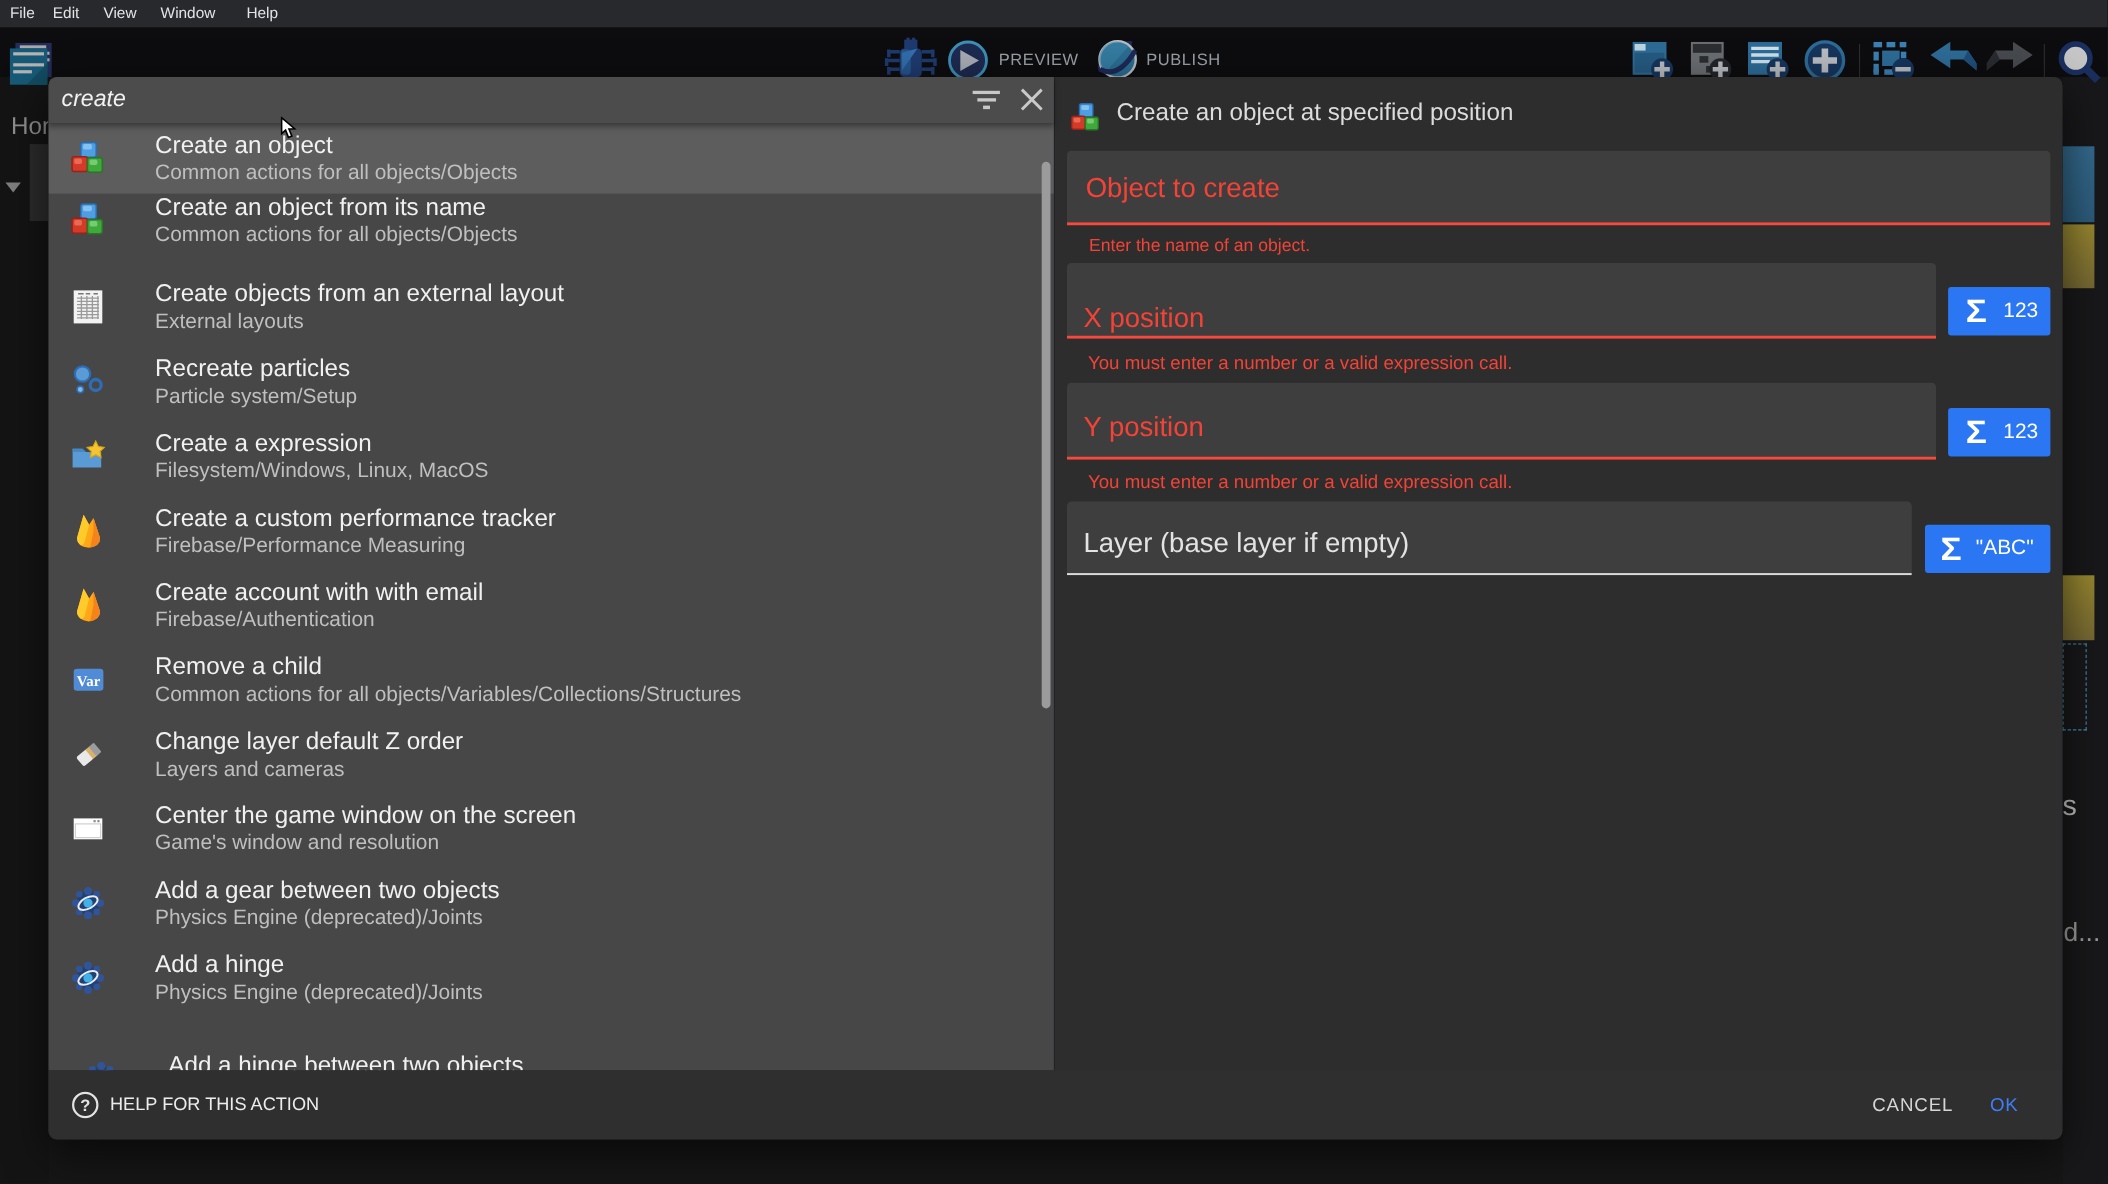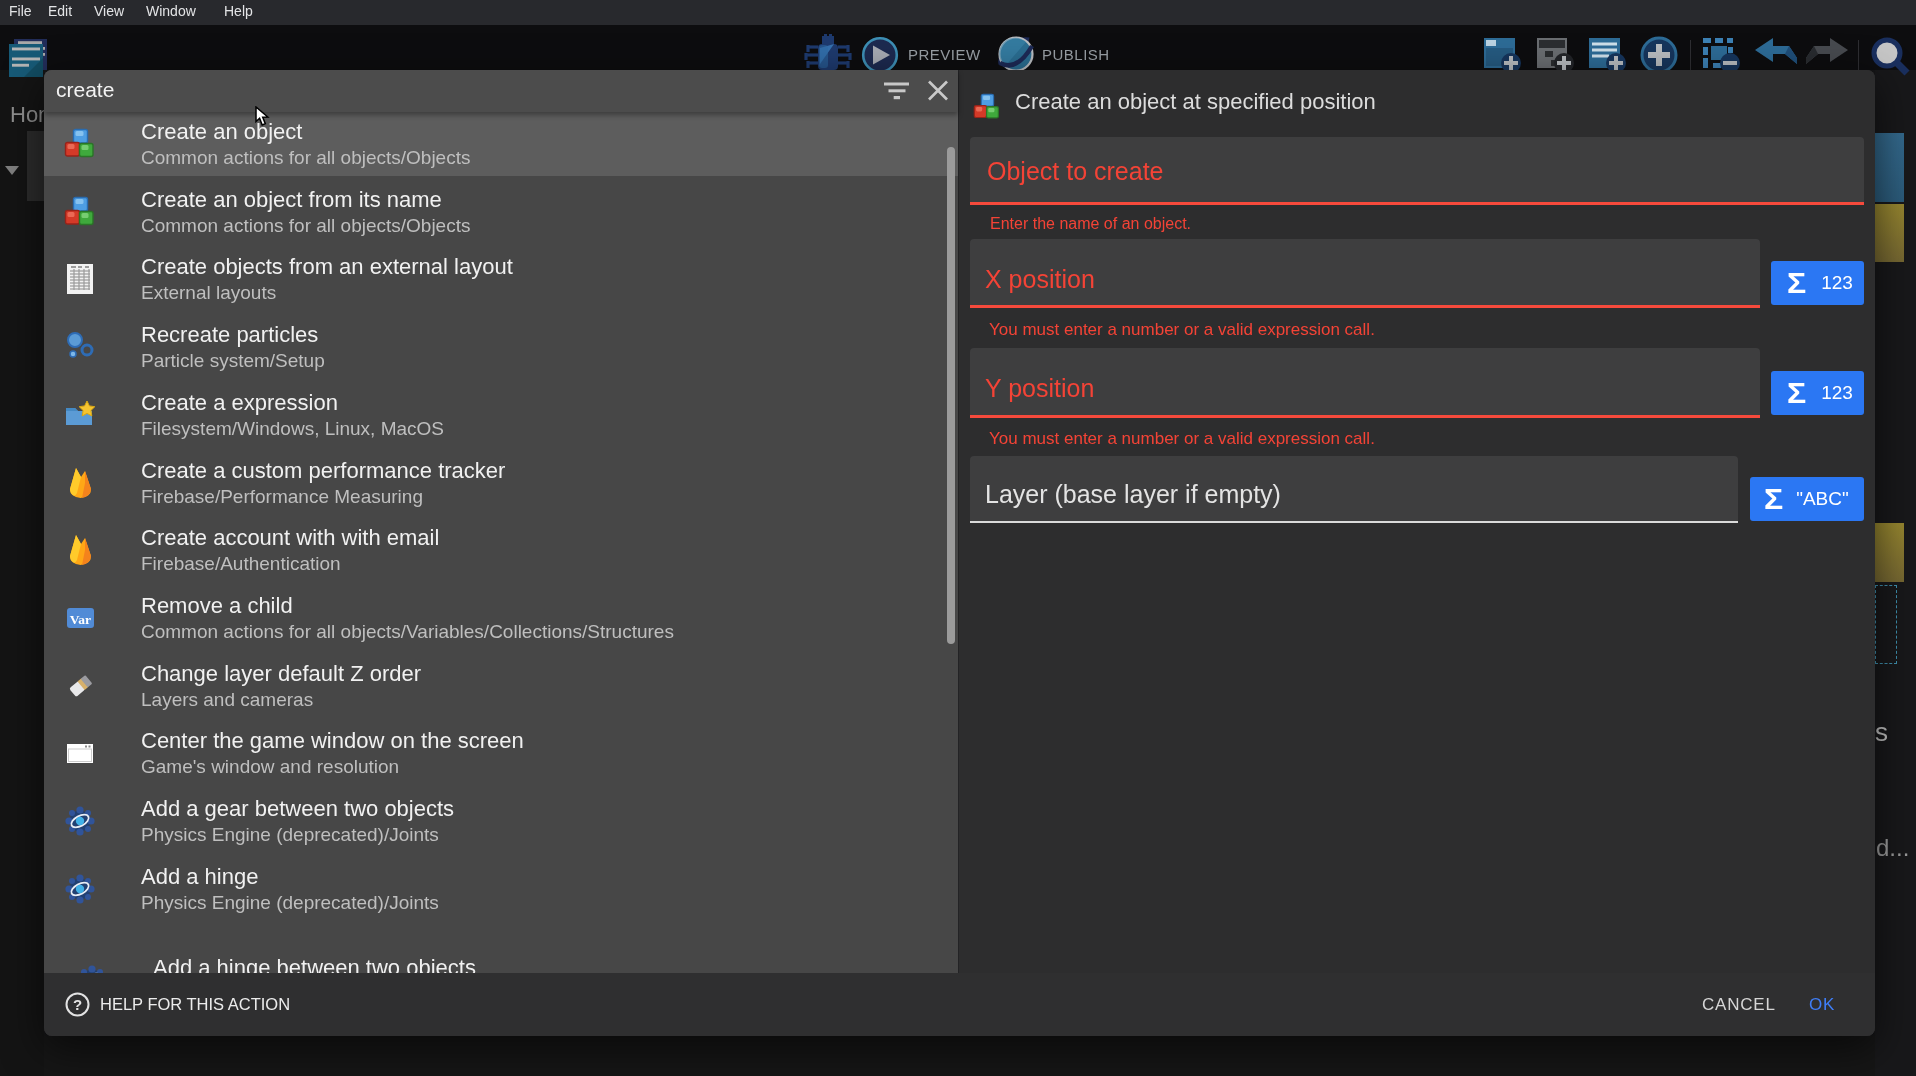--- a/index.html
+++ b/index.html
@@ -11,21 +11,21 @@
   
   #toolbar { position:absolute; left:0; top:25px; width:1916px; height:45px; background:#0d0d0f; }
   .tlabel { position:absolute; font-size:15px; color:#9aa0a6; letter-spacing:0.5px; }
   
   #leftcol  { position:absolute; left:0; top:70px; width:44px; height:1006px; background:#141414; }
   #rightcol { position:absolute; left:1875px; top:70px; width:41px; height:1006px; background:#18181a; }
   #bottomband { position:absolute; left:44px; top:1036px; width:1831px; height:40px; background:#161616; }
   
   #dialog { position:absolute; left:44px; top:70px; width:1831px; height:966px; border-radius:8px; overflow:hidden; z-index:10; background:#2d2d2e; box-shadow:0 12px 40px rgba(0,0,0,0.6); }
   #lpanel { position:absolute; left:0; top:0; width:914px; height:903px; background:#474747; }
-  #lheader { position:absolute; left:0; top:0; width:914px; height:42px; background:#4c4c4c; box-shadow:0 3px 5px rgba(0,0,0,0.35); z-index:3; }
+  #lheader { position:absolute; left:0; top:0; width:914px; height:42px; background:#4c4c4c; box-shadow:0 3px 5px rgba(0,0,0,0.35); z-index:3;font-style:italic; }
   #lheader .q { position:absolute; left:12px; top:0; line-height:39px; font-size:21px; color:#f2f2f2; }
   #list { position:absolute; left:0; top:42px; width:914px; height:861px; overflow:hidden; }
   .row { position:absolute; left:0; width:914px; height:68px; }
   .row.sel { background:#5d5d5d; height:64px; }
   .ricon { position:absolute; left:20px; top:16px; width:32px; height:32px; }
   .rtxt { position:absolute; left:97px; top:7px; }
   .rtxt .t1 { font-size:22px; line-height:26px; color:#f1f1f1; white-space:nowrap; }
   .rtxt .t2 { font-size:19px; line-height:26px; color:#bfbfbf; white-space:nowrap; }
   #thumb { position:absolute; left:903px; top:77px; width:8px; height:497px; background:#9b9b9b; border-radius:4px; }
   #rpanel { position:absolute; left:914px; top:0; width:917px; height:903px; background:#2d2d2e; border-left:1px solid #232325; }
@@ -275,21 +275,21 @@
       <div id="list">
         <div class="row sel" style="top:0px;">
             <svg class="ricon">
               <use href="#i-cubes"></use>
             </svg>
             <div class="rtxt">
               <div class="t1">Create an object</div>
               <div class="t2">Common actions for all objects/Objects</div>
             </div>
           </div>
-        <div class="row" style="top:68px;">
+        <div class="row" style="top:56px;">
             <svg class="ricon">
               <use href="#i-cubes"></use>
             </svg>
             <div class="rtxt">
               <div class="t1">Create an object from its name</div>
               <div class="t2">Common actions for all objects/Objects</div>
             </div>
           </div>
         <div class="row" style="top:135px;">
             <svg class="ricon">
@@ -409,21 +409,21 @@
     </div>
     <div id="rcontent">
       <svg style="position:absolute;left:929px;top:23px;" class="hicon" width="28" height="28" viewBox="0 0 32 32">
           <use href="#i-cubes"></use>
         </svg>
       <div style="position:absolute;left:971px;top:19px;font-size:22px;color:#dcdcdc;">Create an object at specified position</div>
       <div class="field" style="left:926px;top:67px;width:894px;height:68px;border-bottom:3px solid #f64a3c;"></div>
       <div class="flabel" style="left:943px;top:87px;">Object to create</div>
       <div class="fhelp" style="left:946px;top:145px;">Enter the name of an object.</div>
       <div class="field" style="left:926px;top:169px;width:790px;height:69px;border-bottom:3px solid #f64a3c;"></div>
-      <div class="flabel" style="left:941px;top:195px;">X position</div>
+      <div class="flabel" style="left:941px;top:205px;">X position</div>
       <div class="sigbtn" style="left:1727px;top:191px;width:93px;height:44px;">
           <span class="sig" style="margin-left:16px;">Σ</span>
           <span class="sigtx" style="margin-left:15px;">123</span>
         </div>
       <div class="fhelp" style="left:945px;top:250px;font-size:17px;">You must enter a number or a valid expression call.</div>
       <div class="field" style="left:926px;top:278px;width:790px;height:70px;border-bottom:3px solid #f64a3c;"></div>
       <div class="flabel" style="left:941px;top:304px;">Y position</div>
       <div class="sigbtn" style="left:1727px;top:301px;width:93px;height:44px;">
           <span class="sig" style="margin-left:16px;">Σ</span>
           <span class="sigtx" style="margin-left:15px;">123</span>

